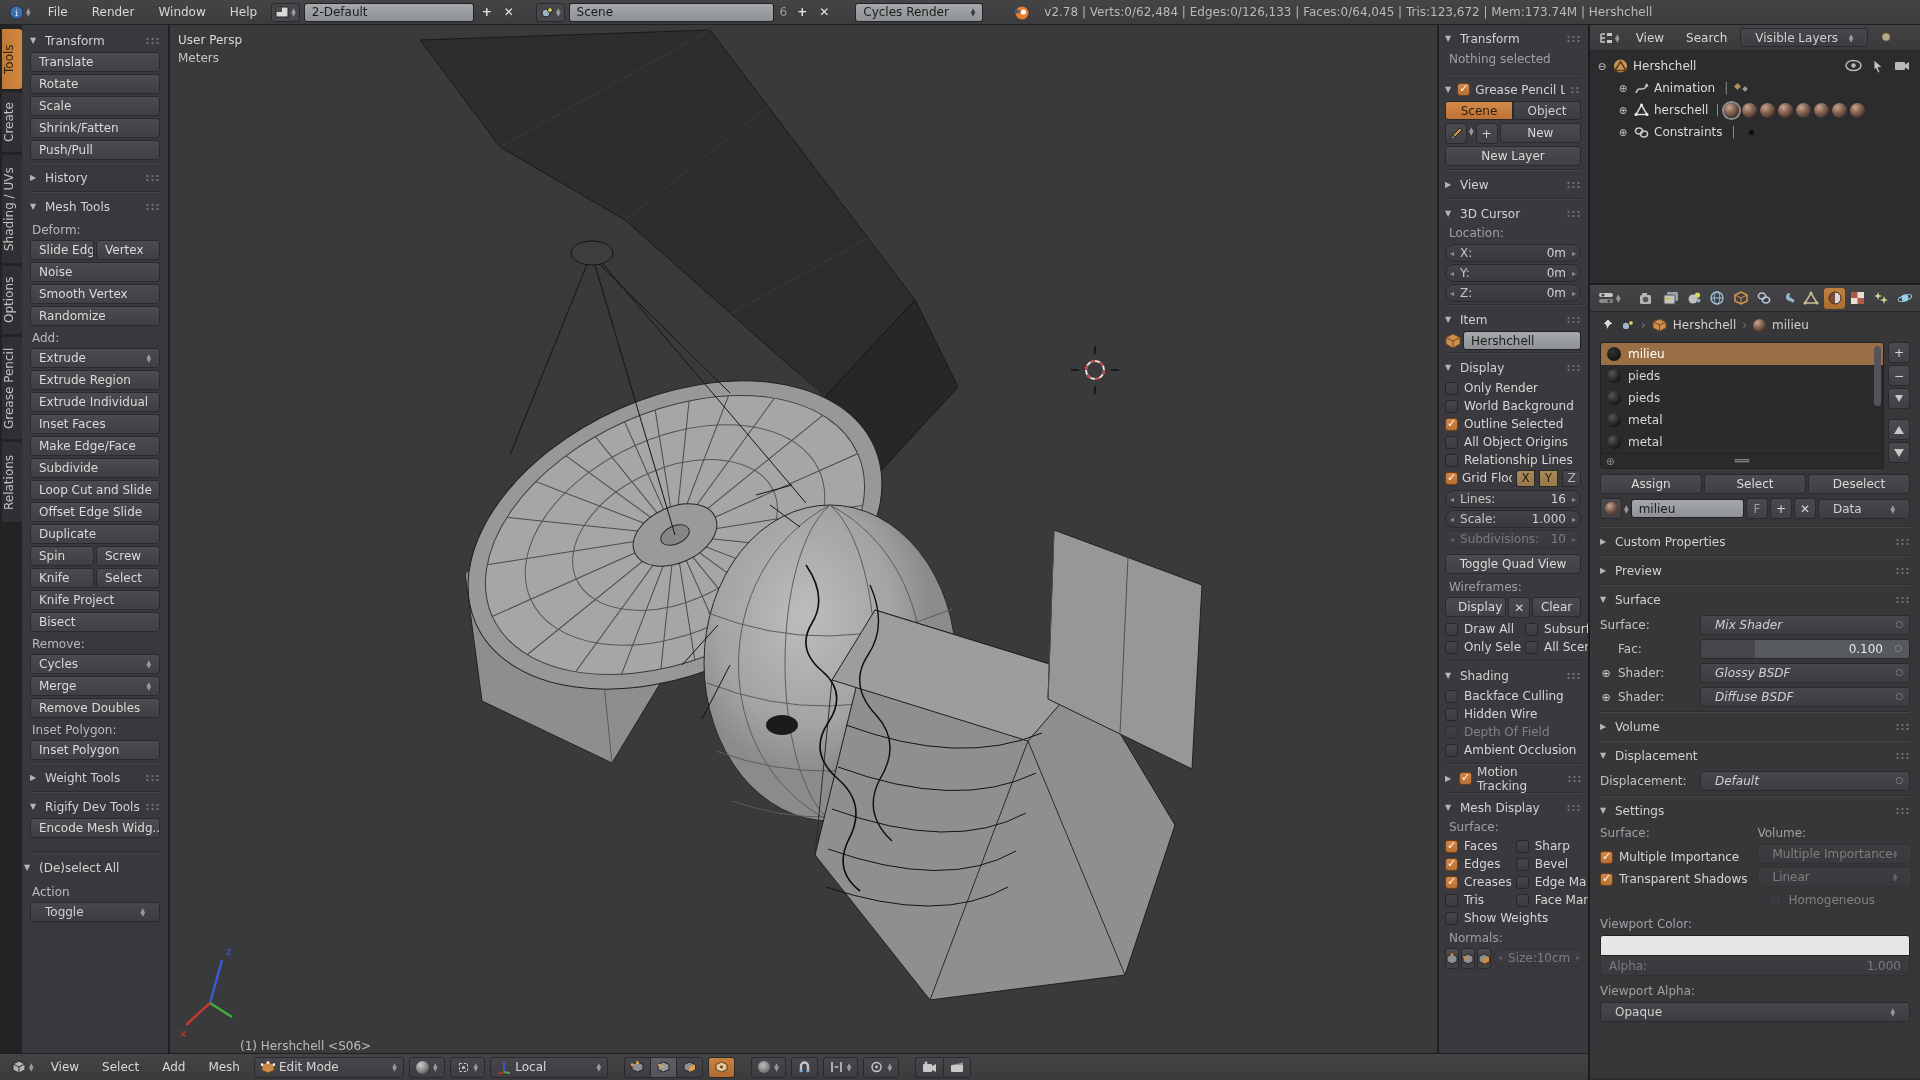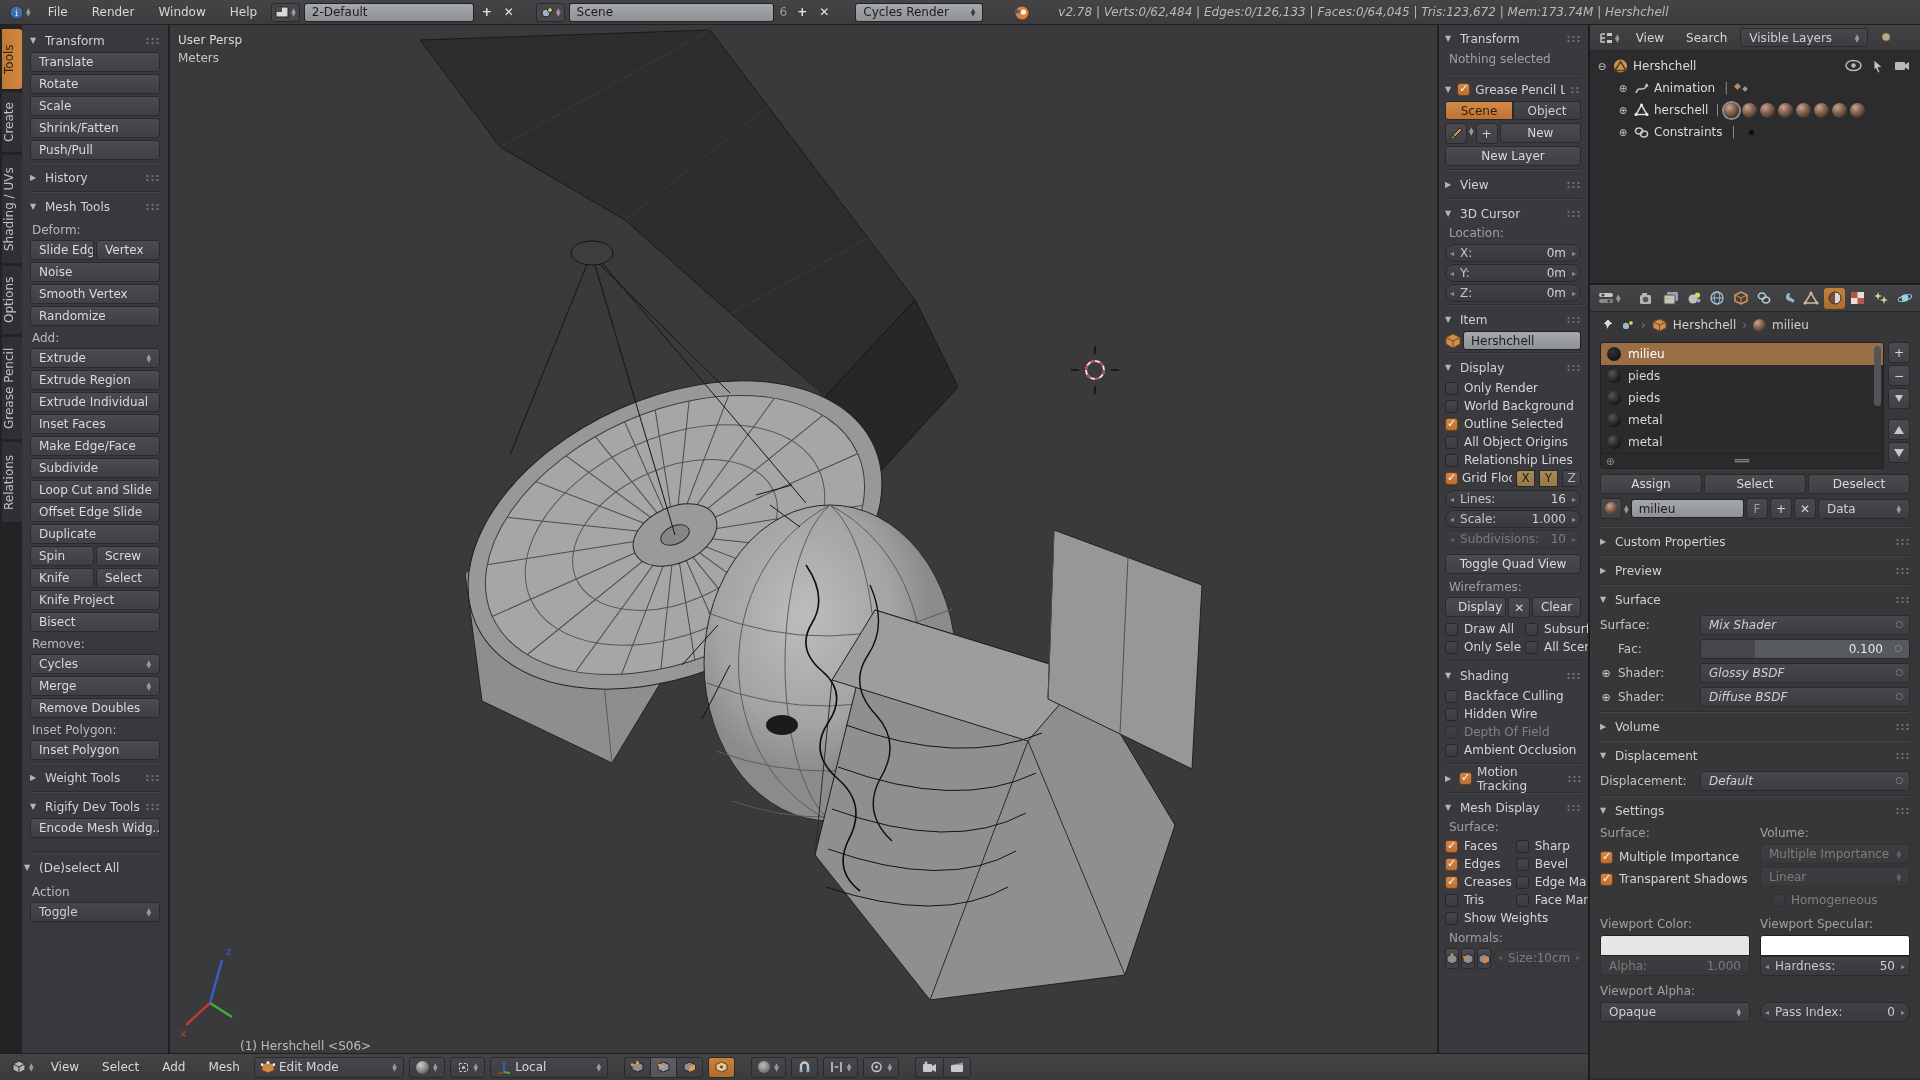--- a/index.html
+++ b/index.html
@@ -14,21 +14,21 @@
   .lightfield { display:flex; align-items:center; height:19px; padding:0 7px;
          background:linear-gradient(#a6a9ab,#8f9295); color:#1b1b1b; border:1px solid #222;
          border-radius:3px; white-space:nowrap; overflow:hidden; }
   .numf { display:flex; align-items:center; height:18px; padding:0 4px;
          background:linear-gradient(#424246,#3a3a3e); border:1px solid #2a2a2c;
          border-radius:9px; color:#cfcfcf; }
   .numf .lab { flex:1; padding-left:6px; color:#c6c6c6; }
   .numf .val { padding-right:6px; }
   .numf::before { content:"◂"; font-size:8px; color:#8e8e92; }
   .numf::after  { content:"▸"; font-size:8px; color:#8e8e92; }
-  .dd { display:flex; align-items:center; height:20px; padding:0 8px;
+  .dd { display:flex; align-items:center; height:20px; padding:0 14px;
         background:linear-gradient(#47474b,#3d3d41); border:1px solid #292a2c;
         border-radius:3px; color:#d0d0d0; white-space:nowrap; }
   .dd .ud { margin-left:auto; }
   .ud { display:inline-flex; flex-direction:column; align-items:center; line-height:4px; font-size:6px; color:#9a9a9e; }
   .ud::before { content:"▲"; } .ud::after { content:"▼"; }
   .cb { width:13px; height:13px; border-radius:3px; flex:0 0 13px;
         background:linear-gradient(#45454a,#3a3a3f); border:1px solid #26262a; position:relative; }
   .cb.on { background:linear-gradient(#d08748,#b96f33); border-color:#6e4017; }
   .cb.on::after { content:"✓"; position:absolute; left:1px; top:-2px; color:#fff; font-size:11px; }
   .cbrow { display:flex; align-items:center; gap:6px; height:18px; }
@@ -43,21 +43,21 @@
   svg { display:block; }
 
   
   #topbar { position:absolute; left:0; top:0; width:1920px; height:25px;
             background:linear-gradient(#454547,#3c3c3e); border-bottom:1px solid #202022;
             display:flex; align-items:center; gap:4px; padding:0 6px; }
   #topbar .menu { padding:0 10px; color:#d8d8d8; }
   .iconbtn { display:flex; align-items:center; gap:2px; padding:1px 3px; border-radius:3px; }
   #topbar .plus, #topbar .x { font-weight:bold; color:#e4e4e4; padding:0 4px; }
   #topbar .users { color:#9c9c9c; padding:0 2px; }
-  #topbar .stats { margin-left:24px; color:#b9b9b9; white-space:nowrap;font-style:italic; }
+  #topbar .stats { margin-left:10px; color:#b9b9b9; white-space:nowrap; }
 
   
   #tabstrip { position:absolute; left:0; top:25px; width:22px; height:1028px; background:#232326; padding-top:4px;
               display:flex; flex-direction:column; gap:3px; }
   .vtab { writing-mode:vertical-rl; transform:rotate(180deg); text-align:center;
           background:#303034; color:#c2c2c2; border-radius:3px 0 0 3px; width:20px; margin-left:2px;
           padding:8px 0; font-size:12px; }
   .vtab.active { background:linear-gradient(90deg,#d3873e,#c07a36); color:#2c2313; }
 
   
@@ -1027,32 +1027,20 @@
           <div class="swatchbar dis">
             <span style="flex:1">Alpha:</span>
               <span>1.000</span>
           </div>
           <div class="glabel" style="margin-top:8px">Viewport Alpha:</div>
           <div class="dd" style="margin-top:4px">
               <span>Opaque</span>
               <span class="ud"></span>
             </div>
         </div>
-        <div>
-          <div class="glabel">Viewport Specular:</div>
-          <div class="swatch" style="background:#ffffff;margin-top:4px"></div>
-          <div class="numf" style="height:20px;border-radius:0 0 3px 3px">
-            <span class="lab">Hardness:</span>
-              <span class="val">50</span>
-          </div>
-          <div class="numf" style="height:20px;margin-top:26px">
-            <span class="lab">Pass Index:</span>
-              <span class="val">0</span>
-          </div>
-        </div>
       </div>
     </div>
   </div>
 </div>
 
 <div id="bottombar">
   <span class="iconbtn">
     <svg width="16" height="14">
         <polygon points="8,1 14,4 14,10 8,13 2,10 2,4" fill="#b5b5b5" stroke="#2a2a2a"></polygon>
         <path d="M2,4 L8,7 L14,4 M8,7 L8,13" stroke="#2a2a2a" fill="none"></path>

